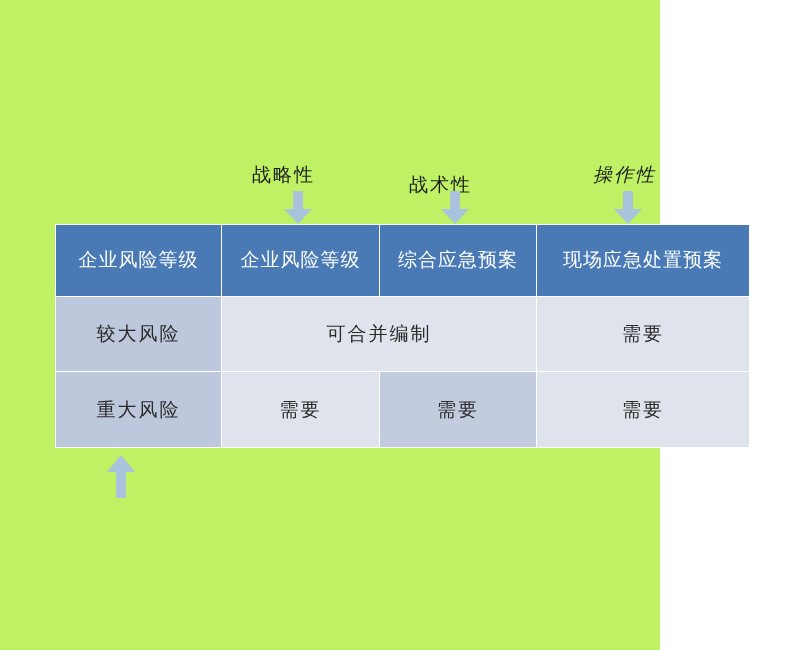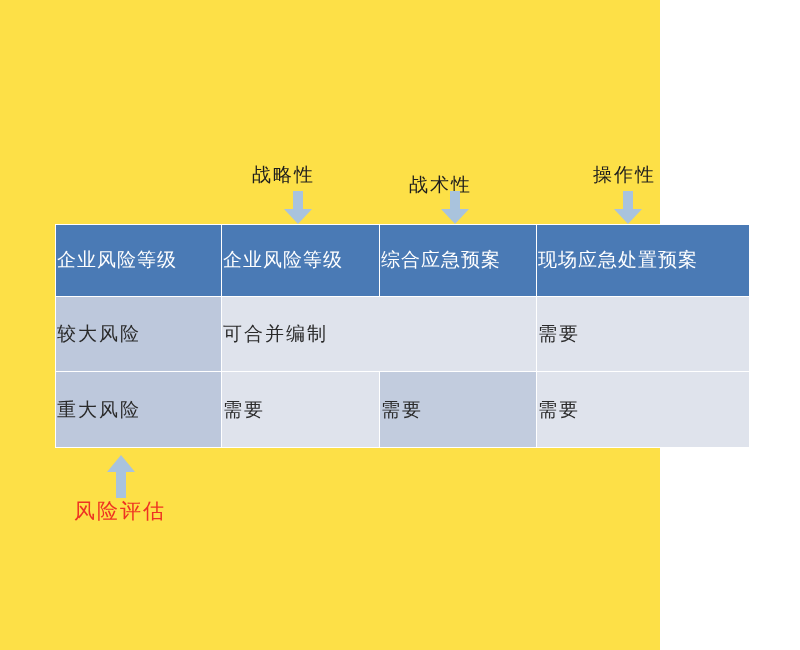--- a/index.html
+++ b/index.html
@@ -10,21 +10,21 @@
   body {
     width: 800px;
     height: 650px;
     font-family: "DejaVu Sans", "Liberation Sans", sans-serif;
     overflow: hidden;
   }
   #canvas {
     position: relative;
     width: 660px;
     height: 650px;
-    background: #fde047;
+    background: #bef264;
   }
 
   
   .top-label {
     position: absolute;
     font-size: 19px;
     color: #1d1d1d;
     letter-spacing: 2px;
     white-space: nowrap;
     font-family: "DejaVu Serif", "Liberation Serif", serif;
@@ -62,23 +62,23 @@
   }
   table.matrix {
     width: 690px;
     height: 224px;
     border-collapse: separate;
     border-spacing: 1px;
     background: #ffffff;
     table-layout: fixed;
   }
   table.matrix td {
-    text-align: left;
+    text-align: center;
     vertical-align: middle;
-    padding: 1px;
+    padding: 8px;
     font-size: 19px;
     color: #2a2a2a;
     font-family: "DejaVu Sans", "Liberation Sans", sans-serif;
     margin-left: 12px;
   }
   .hdr {
     background: #4a7ab5;
     color: #ffffff !important;
     font-size: 20px;
     letter-spacing: 1px;
@@ -102,21 +102,21 @@
   tr.r-head { height: 53px; }
   tr.r-body { height: 56px; }
 </style>
 </head>
 <body>
 
 <div id="canvas">
 
   <div class="top-label" style="left:252px; top:162px;">战略性</div>
   <div class="top-label" style="left:409px; top:172px;">战术性</div>
-  <div class="top-label" style="left:593px; top:162px;">操作性</div>
+  <div class="top-label" style="left:593px; top:162px;font-style:italic;">操作性</div>
 
   <div class="arrow-down" style="left:283px; top:191px;">
     <svg width="30" height="34" viewBox="0 0 30 34">
       <polygon points="10,0 20,0 20,18 29,18 15,33 1,18 10,18" fill="#a9c3dd"></polygon>
     </svg>
   </div>
   <div class="arrow-down" style="left:440px; top:191px;">
     <svg width="30" height="34" viewBox="0 0 30 34">
       <polygon points="10,0 20,0 20,18 29,18 15,33 1,18 10,18" fill="#a9c3dd"></polygon>
     </svg>
@@ -158,15 +158,14 @@
 
       </tbody>
     </table>
   </div>
 
   <div class="arrow-up" style="left:106px; top:455px;">
     <svg width="30" height="44" viewBox="0 0 30 44">
       <polygon points="15,0 29,17 20,17 20,43 10,43 10,17 1,17" fill="#a9c3dd"></polygon>
     </svg>
   </div>
-  <div class="red-label" style="left:74px; top:497px;">风险评估</div>
 
 </div>
 
 </body></html>

